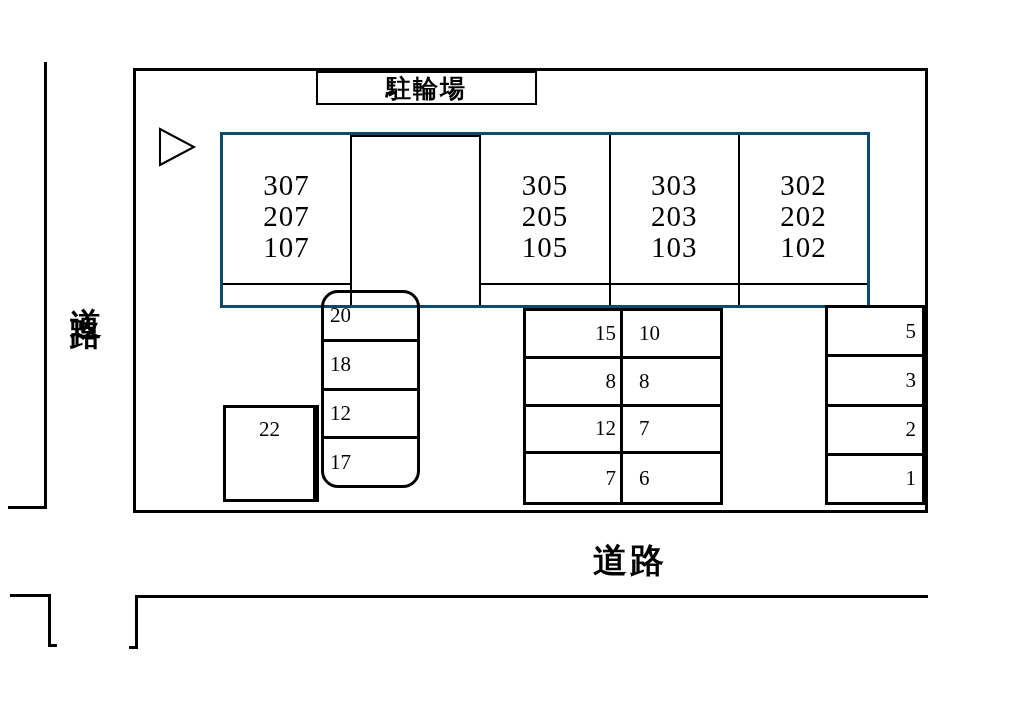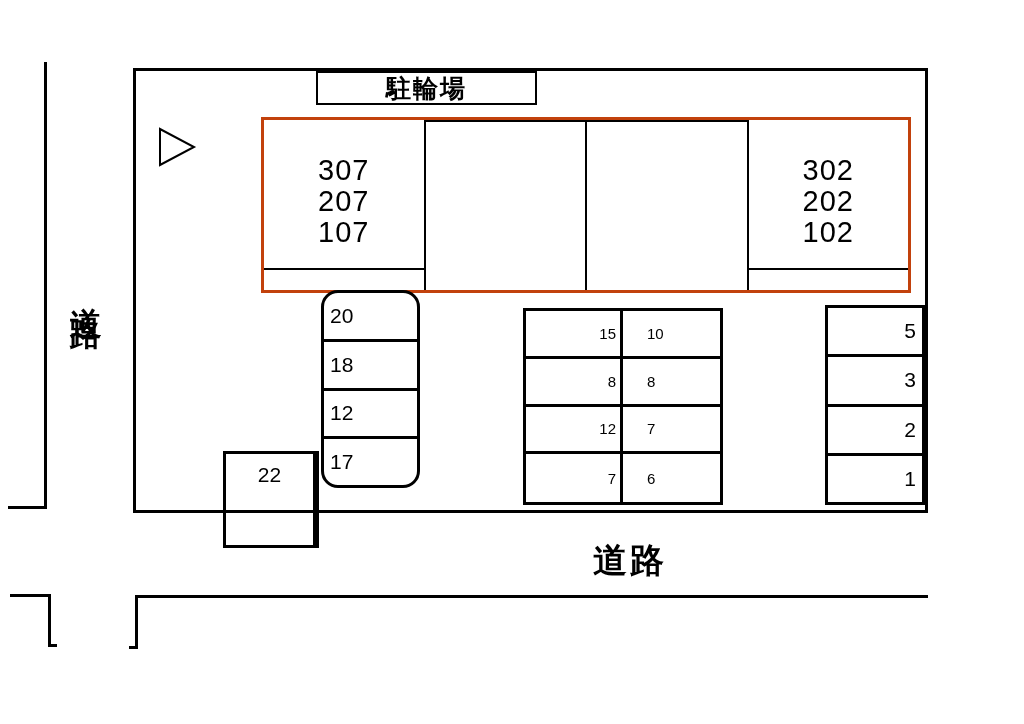--- a/index.html
+++ b/index.html
@@ -1,68 +1,67 @@
 <!DOCTYPE html>
 <html><head>
 <meta charset="utf-8">
 <style>
   html,body{margin:0;padding:0;background:#fff;}
   .canvas{
     position:relative;width:1024px;height:724px;background:#ffffff;
-    font-family:Liberation Sans, sans-serif;color:#000;overflow:hidden;
+    font-family:Liberation Serif, serif;color:#000;overflow:hidden;
   }
   .abs{position:absolute;box-sizing:border-box;}
   .line{position:absolute;background:#000;}
 
   
   .site{left:133px;top:68px;width:795px;height:445px;border:3px solid #000;}
 
   
   .bikebox{
     left:316px;top:71px;width:221px;height:34px;border:2px solid #000;
     display:flex;align-items:center;justify-content:center;
     font-size:25px;font-weight:bold;letter-spacing:2px;
   }
 
   
   .tri{left:157px;top:126px;width:40px;height:42px;}
 
   
   .building{
-    left:220px;top:117px;width:650px;height:176px;border:3px solid #c2410c;
+    left:220px;top:132px;width:650px;height:176px;border:3px solid #0c4a6e;
     display:flex;
-    margin-left:41px;
   }
   .unit{flex:1;display:flex;flex-direction:column;border-right:2px solid #000;}
   .unit:last-child{border-right:none;}
   .unit-main{
     flex:1;display:flex;flex-direction:column;justify-content:center;align-items:center;
     padding-top:14px;font-size:29px;line-height:31px;letter-spacing:1px;
   }
   .unit-strip{height:20px;border-top:2px solid #000;}
 
   
   .pbox{border:3px solid #000;display:flex;flex-direction:column;}
   .prow{flex:1;display:flex;align-items:center;font-size:21px;}
   .bB{border-bottom:3px solid #000;}
   .bR{border-right:3px solid #000;}
 
   .lstack{left:321px;top:290px;width:99px;height:198px;border-radius:17px;}
   .lstack .prow{padding-left:6px;}
 
-  .lpair{left:223px;top:405px;width:96px;height:97px;flex-direction:row;margin-top:46px;}
+  .lpair{left:223px;top:405px;width:96px;height:97px;flex-direction:row;}
   .lpair .pcell{flex:1;text-align:center;padding-top:9px;font-size:21px;}
 
   .mid{
     left:523px;top:308px;width:200px;height:197px;border:3px solid #000;
     display:grid;grid-template-columns:1fr 1fr;grid-template-rows:repeat(4,1fr);
   }
-  .mcell{display:flex;align-items:center;font-size:15px;}
+  .mcell{display:flex;align-items:center;font-size:21px;}
   .mcell.rj{justify-content:flex-end;padding-right:4px;}
-  .mcell.lj{padding-left:24px;text-align:right;}
+  .mcell.lj{padding-left:16px;text-align:right;}
 
   .rstack{left:825px;top:305px;width:100px;height:200px;}
   .rstack .prow{justify-content:flex-end;padding-right:6px;}
 
   
   .road-left{
     left:64px;top:282px;
     writing-mode:vertical-rl;text-orientation:upright;
     font-size:32px;letter-spacing:10px;font-weight:bold;
   }
@@ -94,20 +93,33 @@
         <div>307</div>
         <div>207</div>
         <div>107</div>
       </div>
       <div class="unit-strip"></div>
     </div>
     <div class="unit">
       <div class="unit-strip"></div>
     </div>
     <div class="unit">
+      <div class="unit-main">
+        <div>305</div>
+        <div>205</div>
+        <div>105</div>
+      </div>
+      <div class="unit-strip"></div>
+    </div>
+    <div class="unit">
+      <div class="unit-main">
+        <div>303</div>
+        <div>203</div>
+        <div>103</div>
+      </div>
       <div class="unit-strip"></div>
     </div>
     <div class="unit">
       <div class="unit-main">
         <div>302</div>
         <div>202</div>
         <div>102</div>
       </div>
       <div class="unit-strip"></div>
     </div>

